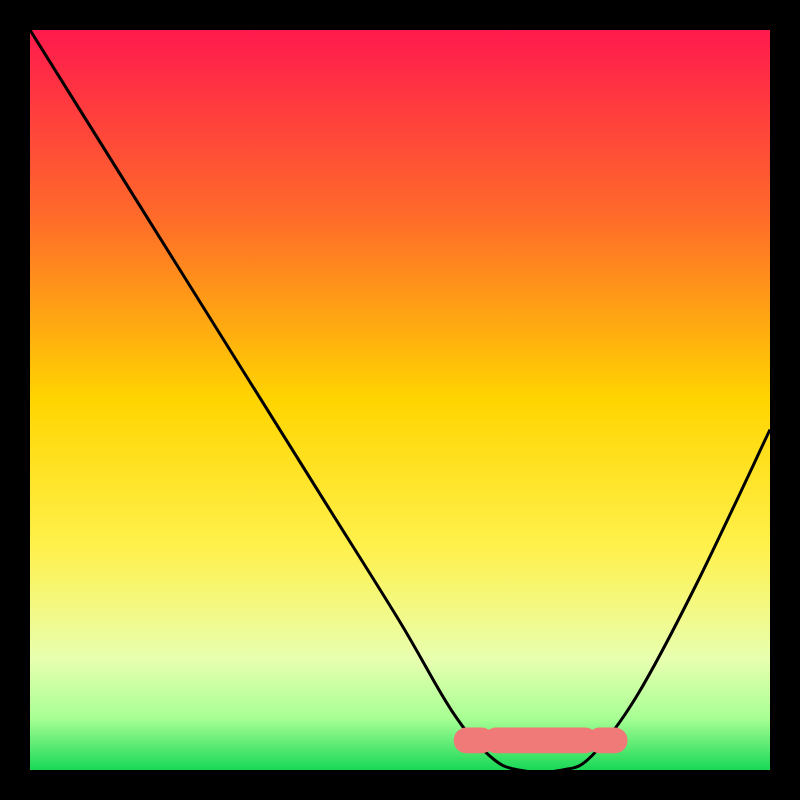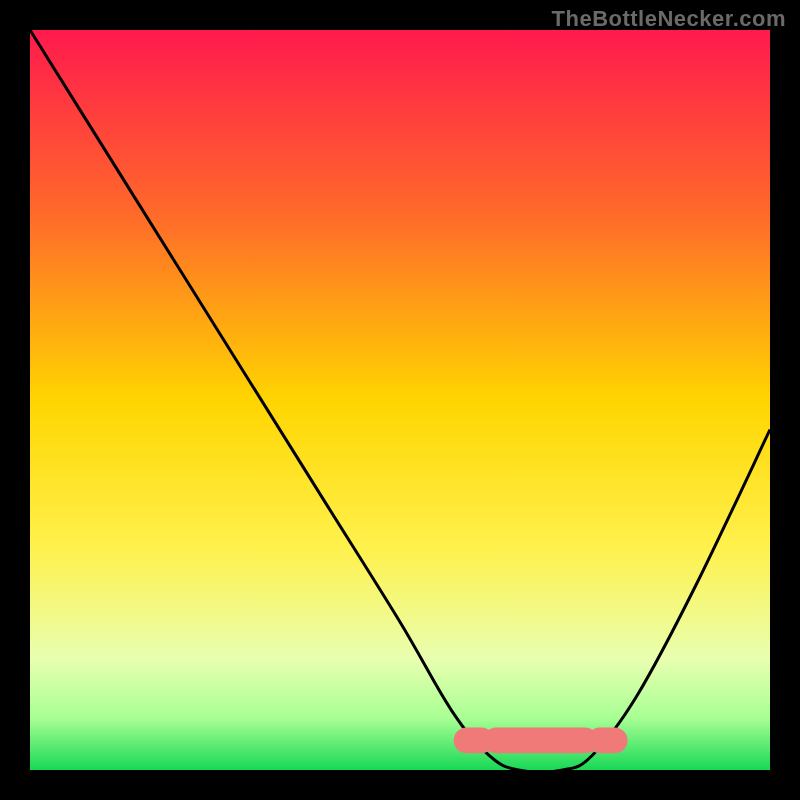--- a/index.html
+++ b/index.html
@@ -35,21 +35,20 @@
     width: 800px;
     height: 800px;
     display: block;
   }
 </style>
 </head>
 <body>
 
 <div class="stage">
 
-  <div class="watermark">TheBottleNecker.com</div>
 
   <svg class="chart" viewBox="0 0 800 800">
     <defs>
       <linearGradient id="bg-grad" x1="0" y1="0" x2="0" y2="1">
           <stop offset="0%" stop-color="#ff1a4d"></stop>
           <stop offset="25%" stop-color="#ff6a2a"></stop>
           <stop offset="50%" stop-color="#ffd500"></stop>
           <stop offset="70%" stop-color="#fff14d"></stop>
           <stop offset="85%" stop-color="#e8ffb0"></stop>
           <stop offset="93%" stop-color="#a8ff94"></stop>

